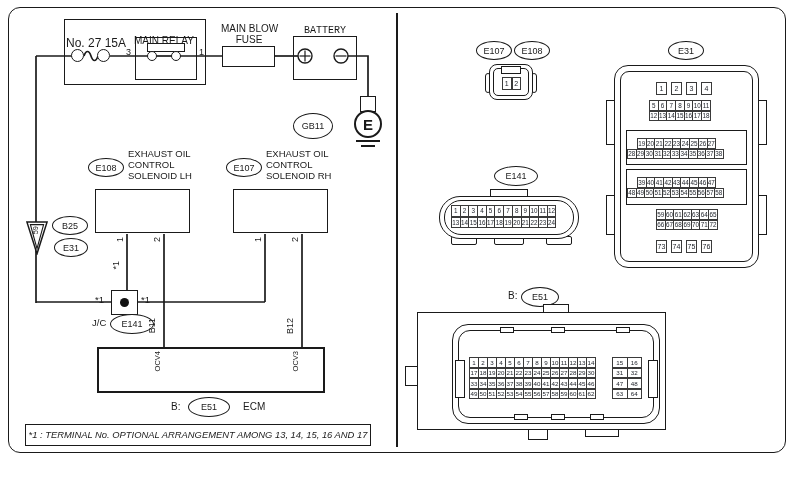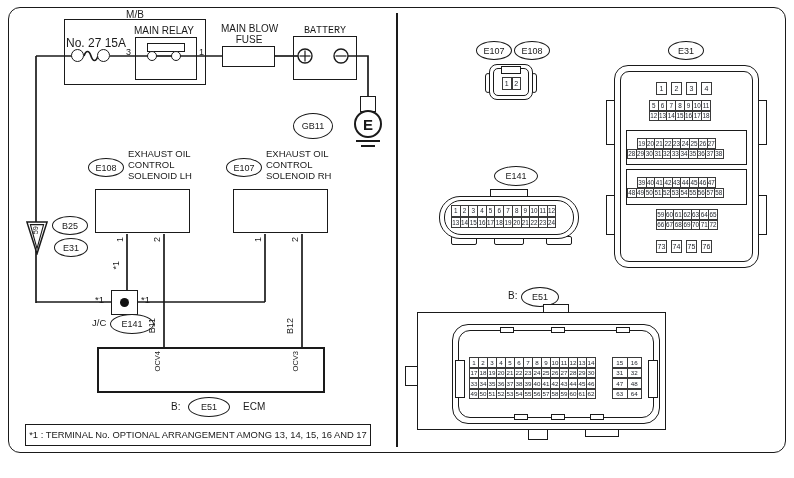--- a/index.html
+++ b/index.html
@@ -43,26 +43,25 @@
       <path d="M36,56 V303"></path>
       <path d="M36,302 H265"></path>
       <path d="M265,302 V234"></path>
       <path d="M127,234 V291"></path>
       <path d="M164,234 V347"></path>
       <path d="M302,234 V347"></path>
     </g>
   </svg>
 
   <div class="bx" style="left:64px;top:19px;width:142px;height:66px;"></div>
-  <div class="lb ctr" style="left:64px;top:9px;width:142px;">M/B</div>
   <div class="lb" style="left:66px;top:37px;font-size:12px;">No. 27  15A</div>
   <div class="circ" style="left:71px;top:49px;width:13px;height:13px;"></div>
   <div class="circ" style="left:97px;top:49px;width:13px;height:13px;"></div>
 
-  <div class="lb" style="left:134px;top:25px;">MAIN RELAY</div>
+  <div class="lb" style="left:134px;top:35px;">MAIN RELAY</div>
   <div class="bx" style="left:135px;top:37px;width:62px;height:43px;"></div>
   <div class="bx" style="left:147px;top:43px;width:38px;height:9px;"></div>
   <div class="circ" style="left:147px;top:51px;width:10px;height:10px;"></div>
   <div class="circ" style="left:171px;top:51px;width:10px;height:10px;"></div>
   <div class="lb" style="left:126px;top:48px;font-size:9px;">3</div>
   <div class="lb" style="left:199px;top:48px;font-size:9px;">1</div>
 
   <div class="lb ctr" style="left:221px;top:23px;width:56px;">MAIN BLOW</div>
   <div class="lb ctr" style="left:221px;top:34px;width:56px;">FUSE</div>
   <div class="bx" style="left:222px;top:46px;width:53px;height:21px;"></div>
@@ -136,21 +135,21 @@
   <div class="bx" style="left:97px;top:347px;width:228px;height:46px;border-width:2px;"></div>
   <div class="vt" style="left:154px;top:351px;font-size:7.5px;">OCV4</div>
   <div class="vt" style="left:292px;top:351px;font-size:7.5px;">OCV3</div>
   <div class="lb" style="left:171px;top:401px;">B:</div>
   <div class="ov" style="left:188px;top:397px;width:42px;height:20px;">
     <span>E51</span>
     </div>
   <div class="lb" style="left:243px;top:401px;">ECM</div>
 
   <div class="bx" style="left:25px;top:424px;width:346px;height:22px;"></div>
-  <div class="lb ctr" style="left:25px;top:424px;width:346px;height:22px;line-height:22px;font-size:9.4px;">*1 : TERMINAL No. OPTIONAL ARRANGEMENT AMONG 13, 14, 15, 16 AND 17</div>
+  <div class="lb ctr" style="left:25px;top:424px;width:346px;height:22px;line-height:22px;font-size:9.4px;font-style:italic;">*1 : TERMINAL No. OPTIONAL ARRANGEMENT AMONG 13, 14, 15, 16 AND 17</div>
 
   <div class="ov" style="left:476px;top:41px;width:36px;height:19px;">
     <span>E107</span>
     </div>
   <div class="ov" style="left:514px;top:41px;width:36px;height:19px;">
     <span>E108</span>
     </div>
   <div class="wb" style="left:485px;top:73px;width:6px;height:20px;border-radius:3px;border-width:1.2px;"></div>
   <div class="wb" style="left:531px;top:73px;width:6px;height:20px;border-radius:3px;border-width:1.2px;"></div>
   <div class="wb" style="left:489px;top:64px;width:44px;height:36px;border-radius:8px;"></div>

